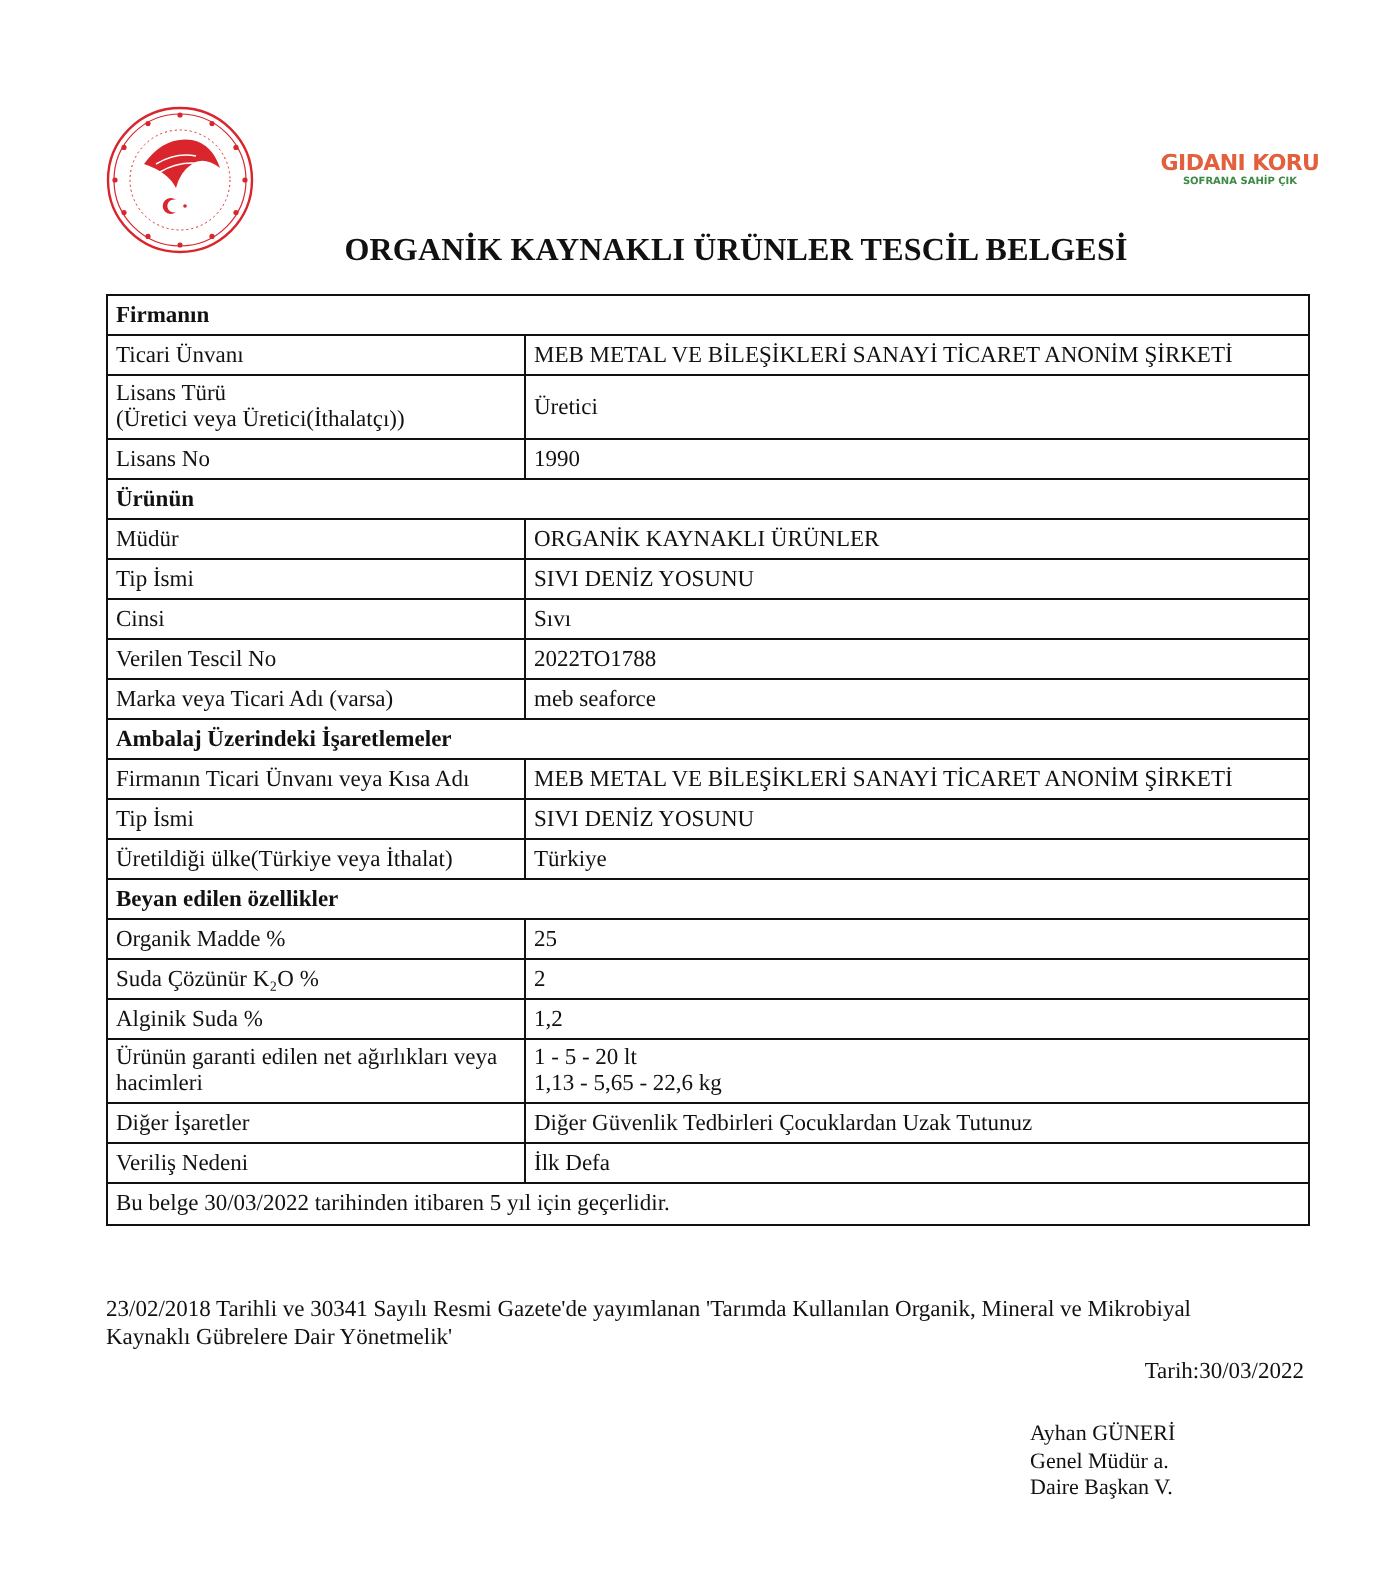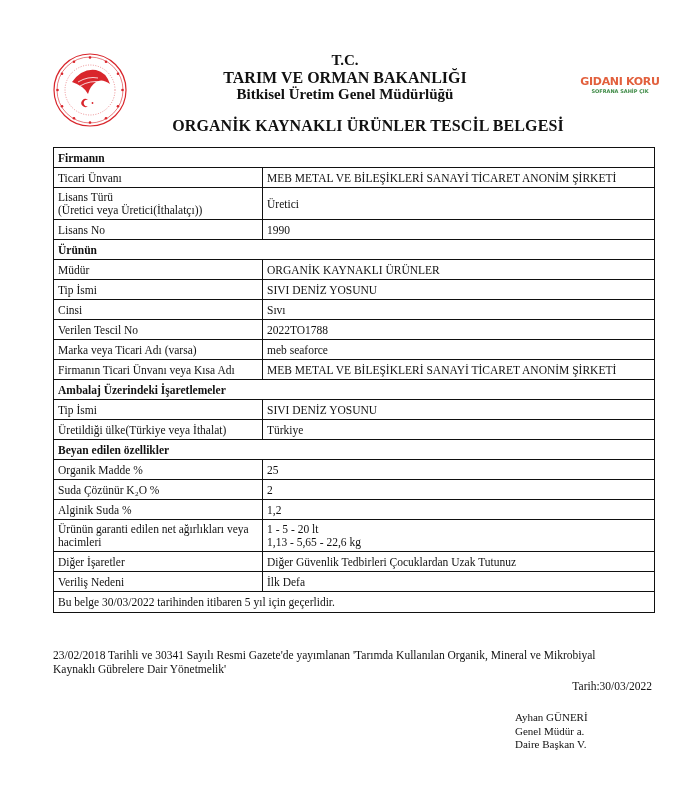--- a/index.html
+++ b/index.html
@@ -90,25 +90,20 @@
         <circle cx="22" cy="9.8" r="1.3"></circle>
       </g>
       <path d="M20 30 Q30 16 44 18 Q54 20 58 32 Q50 26 44 30 Q38 34 36 42 Q32 34 20 30 Z" fill="#d9262c"></path>
       <path d="M26 30 Q36 24 46 26" fill="none" stroke="#fff" stroke-width="0.8"></path>
       <path d="M28 34 Q38 28 50 30" fill="none" stroke="#fff" stroke-width="0.8"></path>
       <path d="M36 48 a4 4 0 1 0 0 6 a3.2 3.2 0 1 1 0 -6 z" fill="#d9262c"></path>
       <circle cx="40.5" cy="51" r="0.9" fill="#d9262c"></circle>
     </svg>
   </div>
 
-  <div class="header-text">
-    <div class="tc">T.C.</div>
-    <div class="ministry">TARIM VE ORMAN BAKANLIĞI</div>
-    <div class="dept">Bitkisel Üretim Genel Müdürlüğü</div>
-  </div>
 
   <div class="logo-right">
     <div class="main">GIDANI KORU</div>
     <div class="sub">SOFRANA SAHİP ÇIK</div>
   </div>
 
   <div class="doc-title">ORGANİK KAYNAKLI ÜRÜNLER TESCİL BELGESİ</div>
 
   <table class="cert-table">
 
@@ -150,25 +145,25 @@
     <tr>
       <td class="label">Verilen Tescil No</td>
       <td class="value">2022TO1788</td>
     </tr>
     <tr>
       <td class="label">Marka veya Ticari Adı (varsa)</td>
       <td class="value">meb seaforce</td>
     </tr>
 
     <tr>
+      <td class="section" colspan="2">Ambalaj Üzerindeki İşaretlemeler</td>
+    </tr>
+    <tr>
       <td class="label">Firmanın Ticari Ünvanı veya Kısa Adı</td>
       <td class="value">MEB METAL VE BİLEŞİKLERİ SANAYİ TİCARET ANONİM ŞİRKETİ</td>
-    </tr>
-    <tr>
-      <td class="section" colspan="2">Ambalaj Üzerindeki İşaretlemeler</td>
     </tr>
     <tr>
       <td class="label">Tip İsmi</td>
       <td class="value">SIVI DENİZ YOSUNU</td>
     </tr>
     <tr>
       <td class="label">Üretildiği ülke(Türkiye veya İthalat)</td>
       <td class="value">Türkiye</td>
     </tr>
 

